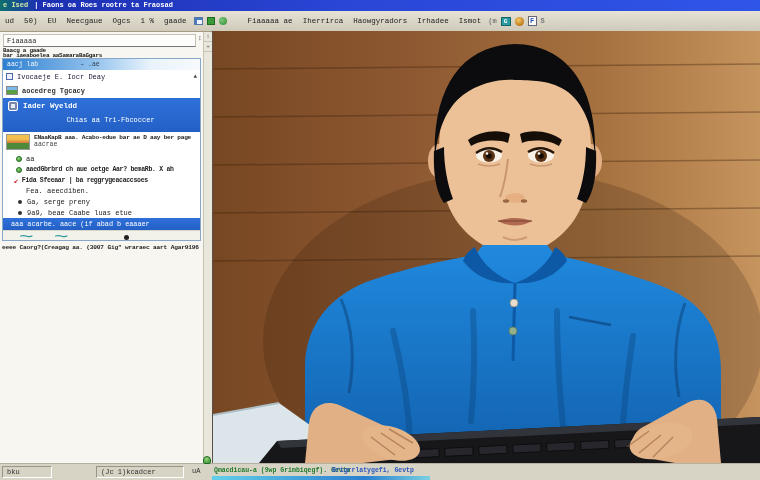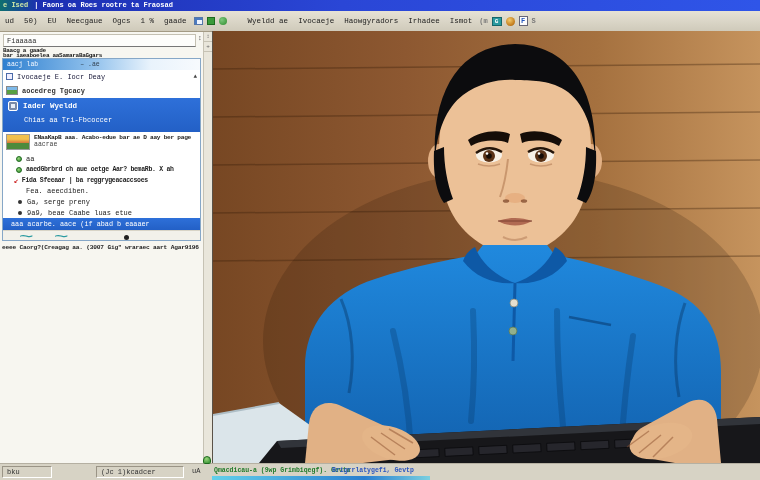--- a/index.html
+++ b/index.html
@@ -44,21 +44,21 @@
   .lb-header{height:11px;background:linear-gradient(90deg,#2f80d0,#8fc0ec 45%,#e9f3fc 75%,#f7fafd);
     color:#f4f8ff;font-size:6.5px;line-height:11px;padding-left:4px;display:flex;}
   .hdr-right{color:#334455;margin-left:42px;}
   .row{display:flex;align-items:center;padding:0 3px;}
   .r1{height:13px;color:#1a1a3a;}
   .r2{height:15px;font-weight:bold;color:#333;}
   .chk{width:7px;height:7px;border:1px solid #4a6aa8;background:#eef;margin-right:4px;flex:none;}
   .thumb-s{width:12px;height:9px;margin-right:4px;flex:none;
     background:linear-gradient(#7db9e8 40%,#58a042 40%);border:1px solid #888;}
   .tri{margin-left:auto;color:#444;font-size:6px;}
-  .sel{background:linear-gradient(#2e70d9,#2360c6);color:#fff;height:34px;padding:3px;}
+  .sel{background:linear-gradient(#2e70d9,#2360c6);color:#fff;height:34px;padding:3px;text-align:center;}
   .sel .line1{display:flex;align-items:center;font-weight:bold;font-size:7.5px;}
   .badge{width:10px;height:10px;border:1px solid #fff;border-radius:2px;background:#e8eef8;
     box-shadow:inset 0 0 0 2px #7a8aa8;margin:0 5px 0 2px;flex:none;}
   .sel .line2{margin:5px 0 0 18px;font-size:7px;}
   .r4{height:22px;align-items:flex-start;padding-top:2px;}
   .thumb-b{width:24px;height:16px;flex:none;margin-right:4px;border:1px solid #999;
     background:linear-gradient(#f2c14e 30%,#d67b3a 55%,#4d8a3c 55%);}
   .r4 .tx{line-height:7px;}
   .r4 .l1{font-weight:bold;font-size:6.2px;letter-spacing:-0.3px;white-space:nowrap;}
   .r4 .l2{font-size:6.5px;color:#444;}
@@ -124,22 +124,22 @@
     <span class="mi">50)</span>
     <span class="mi">EU</span>
     <span class="mi">Neecgaue</span>
     <span class="mi">Ogcs</span>
     <span class="mi">1 %</span>
     <span class="mi">gaade</span>
     <span class="icb icon-grid"></span>
     <span class="icb icon-gsq"></span>
     <span class="icb icon-gdot"></span>
     <span class="spacer"></span>
-    <span class="mi">Wyeldd ae</span>
-    <span class="mi">Ivocaeje</span>
+    <span class="mi">Fiaaaaa ae</span>
+    <span class="mi">Iherrirca</span>
     <span class="mi">Haowgyradors</span>
     <span class="mi">Irhadee</span>
     <span class="mi">Ismot</span>
     <span class="icb gray-glyph">(m</span>
     <span class="icb icon-teal">G</span>
     <span class="icb icon-amber"></span>
     <span class="icb icon-doc">F</span>
     <span class="icb gray-glyph">S</span>
   </div>
 

